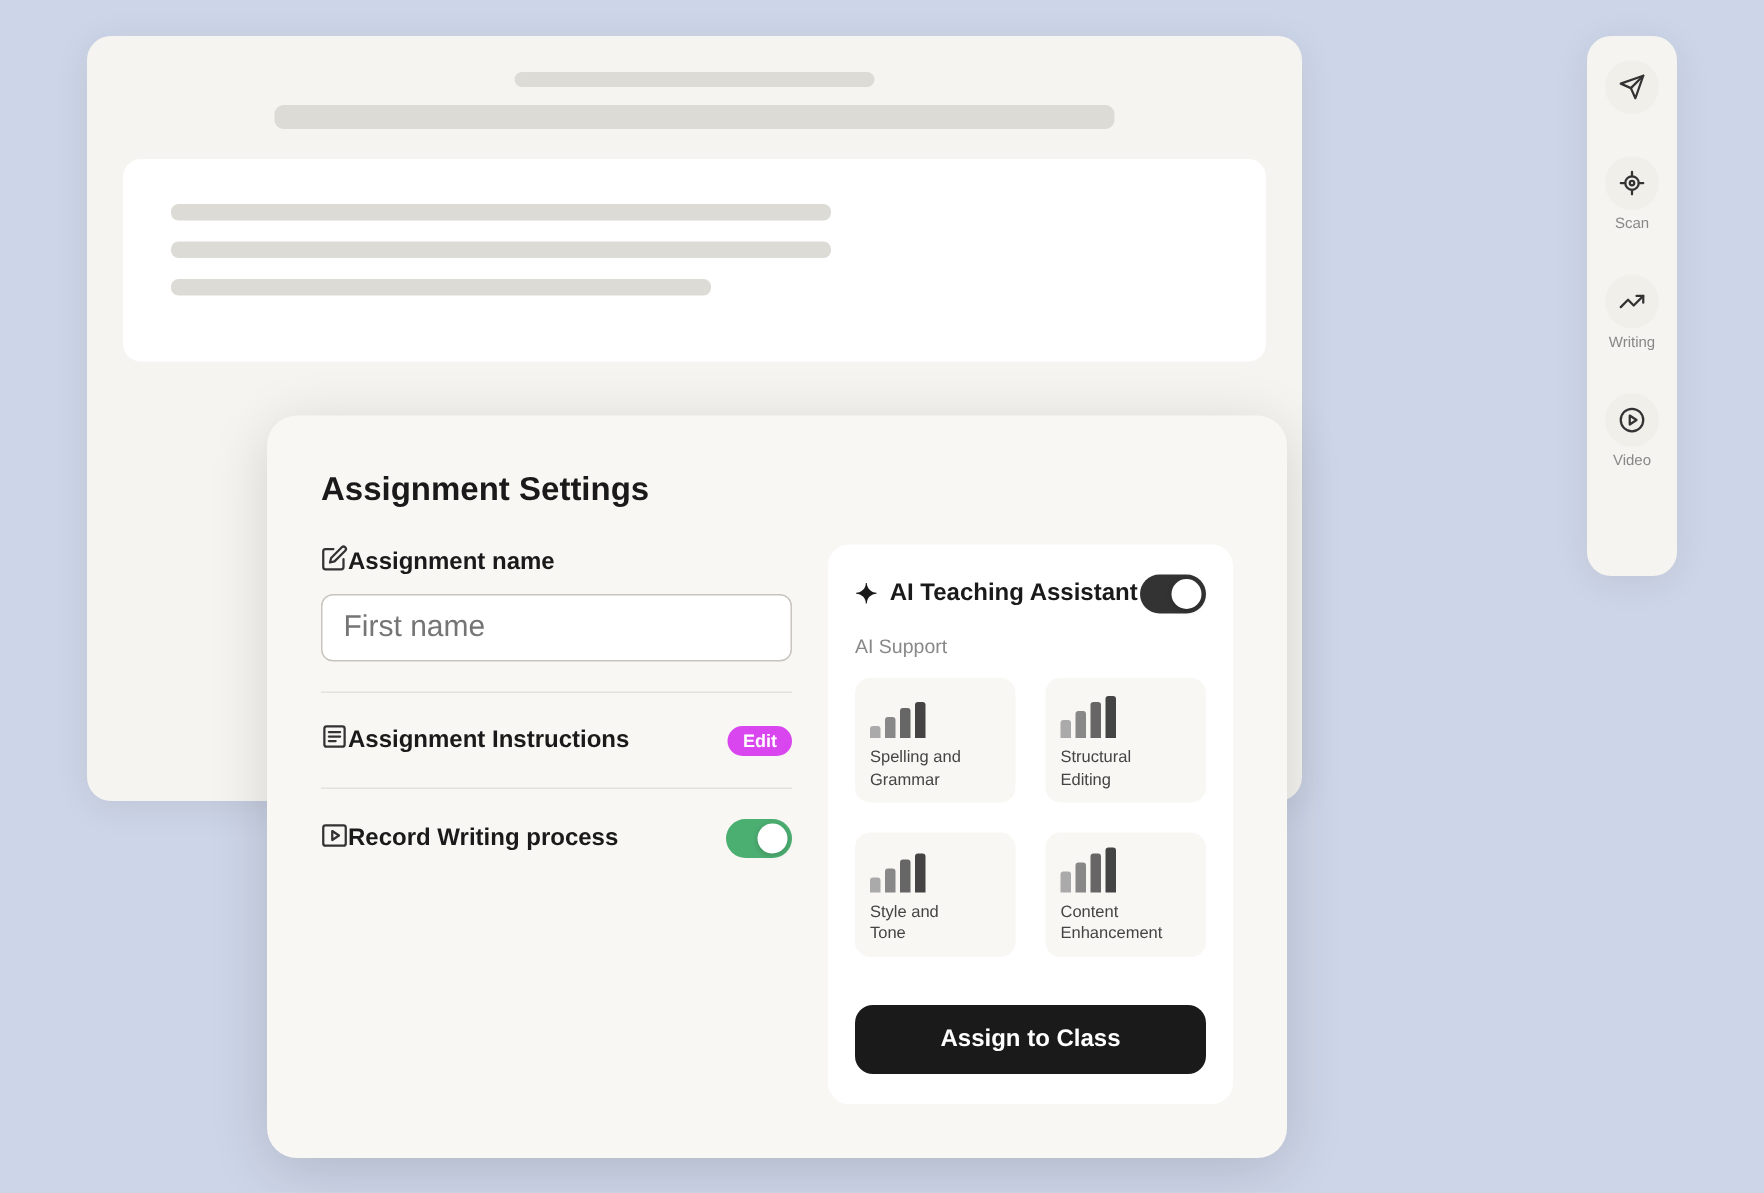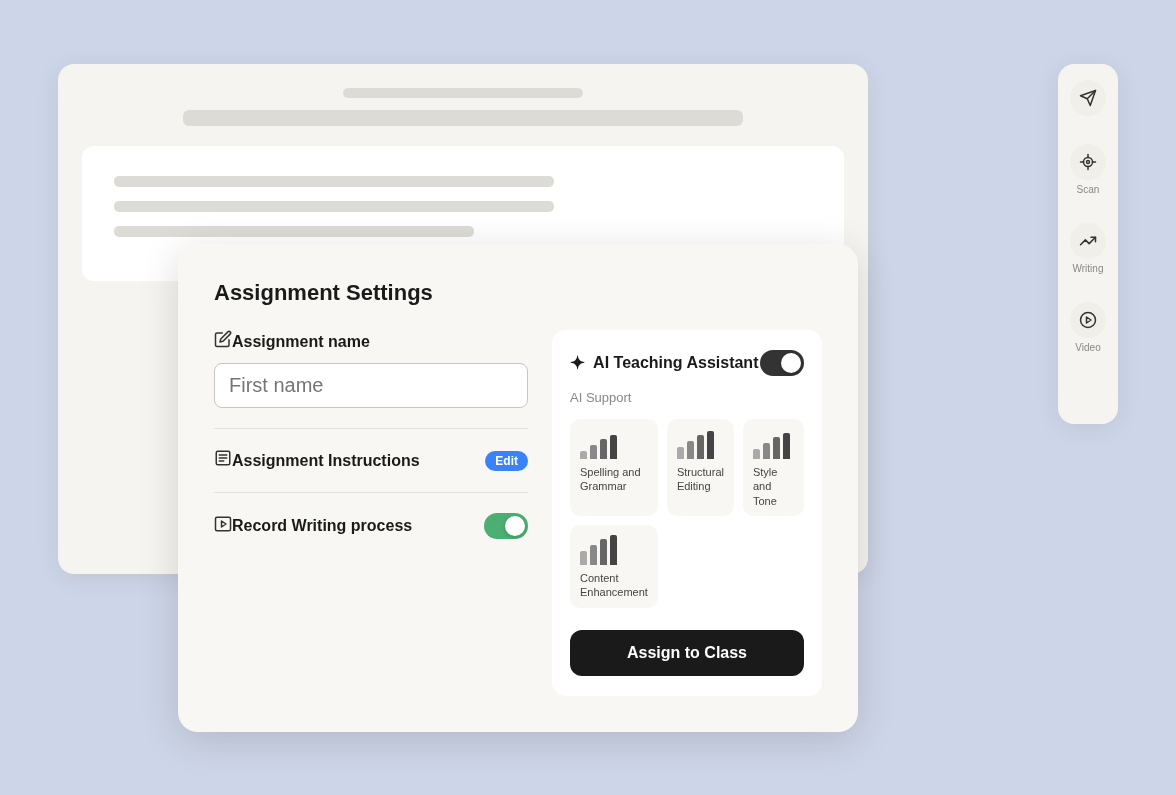--- a/index.html
+++ b/index.html
@@ -11,21 +11,21 @@
       display: flex;
       align-items: center;
       justify-content: center;
       font-family: -apple-system, BlinkMacSystemFont, 'Segoe UI', sans-serif;
       overflow: hidden;
     }
 
     .main-container {
       position: relative;
       width: 1060px;
-      height: 668px;
+      height: 748px;
     }
 
     
     .bg-card {
       position: absolute;
       top: 0;
       left: 0;
       width: 810px;
       height: 510px;
       background: #f5f4f0;
@@ -172,21 +172,21 @@
       border: 1.5px solid #c8c5be;
       border-radius: 8px;
       padding: 10px 14px;
       font-size: 20px;
       color: #aaa;
       background: #fff;
       outline: none;
     }
 
     .edit-badge {
-      background: #3b82f6;
+      background: #d946ef;
       color: #fff;
       font-size: 12px;
       font-weight: 600;
       padding: 3px 10px;
       border-radius: 20px;
     }
 
     
     .toggle {
       width: 44px;
@@ -244,22 +244,22 @@
       color: #1a1a1a;
     }
 
     .ai-support-label {
       font-size: 13px;
       color: #888;
     }
 
     .ai-cards-grid {
       display: grid;
-      grid-template-columns: 1fr 1fr 1fr;
-      gap: 9px;
+      grid-template-columns: 1fr 1fr;
+      gap: 20px;
     }
 
     .ai-card {
       background: #f8f7f3;
       border-radius: 10px;
       padding: 12px 10px 8px;
       display: flex;
       flex-direction: column;
       align-items: flex-start;
       gap: 6px;
@@ -282,21 +282,21 @@
     .bar {
       width: 7px;
       border-radius: 2px 2px 0 0;
       background: #999;
     }
 
     
     .assign-btn-row {
       display: flex;
       justify-content: flex-end;
-      margin-top: 8px;
+      margin-top: 18px;
     }
 
     .assign-btn {
       background: #1a1a1a;
       color: #fff;
       font-size: 16px;
       font-weight: 600;
       padding: 14px 32px;
       border-radius: 12px;
       border: none;

